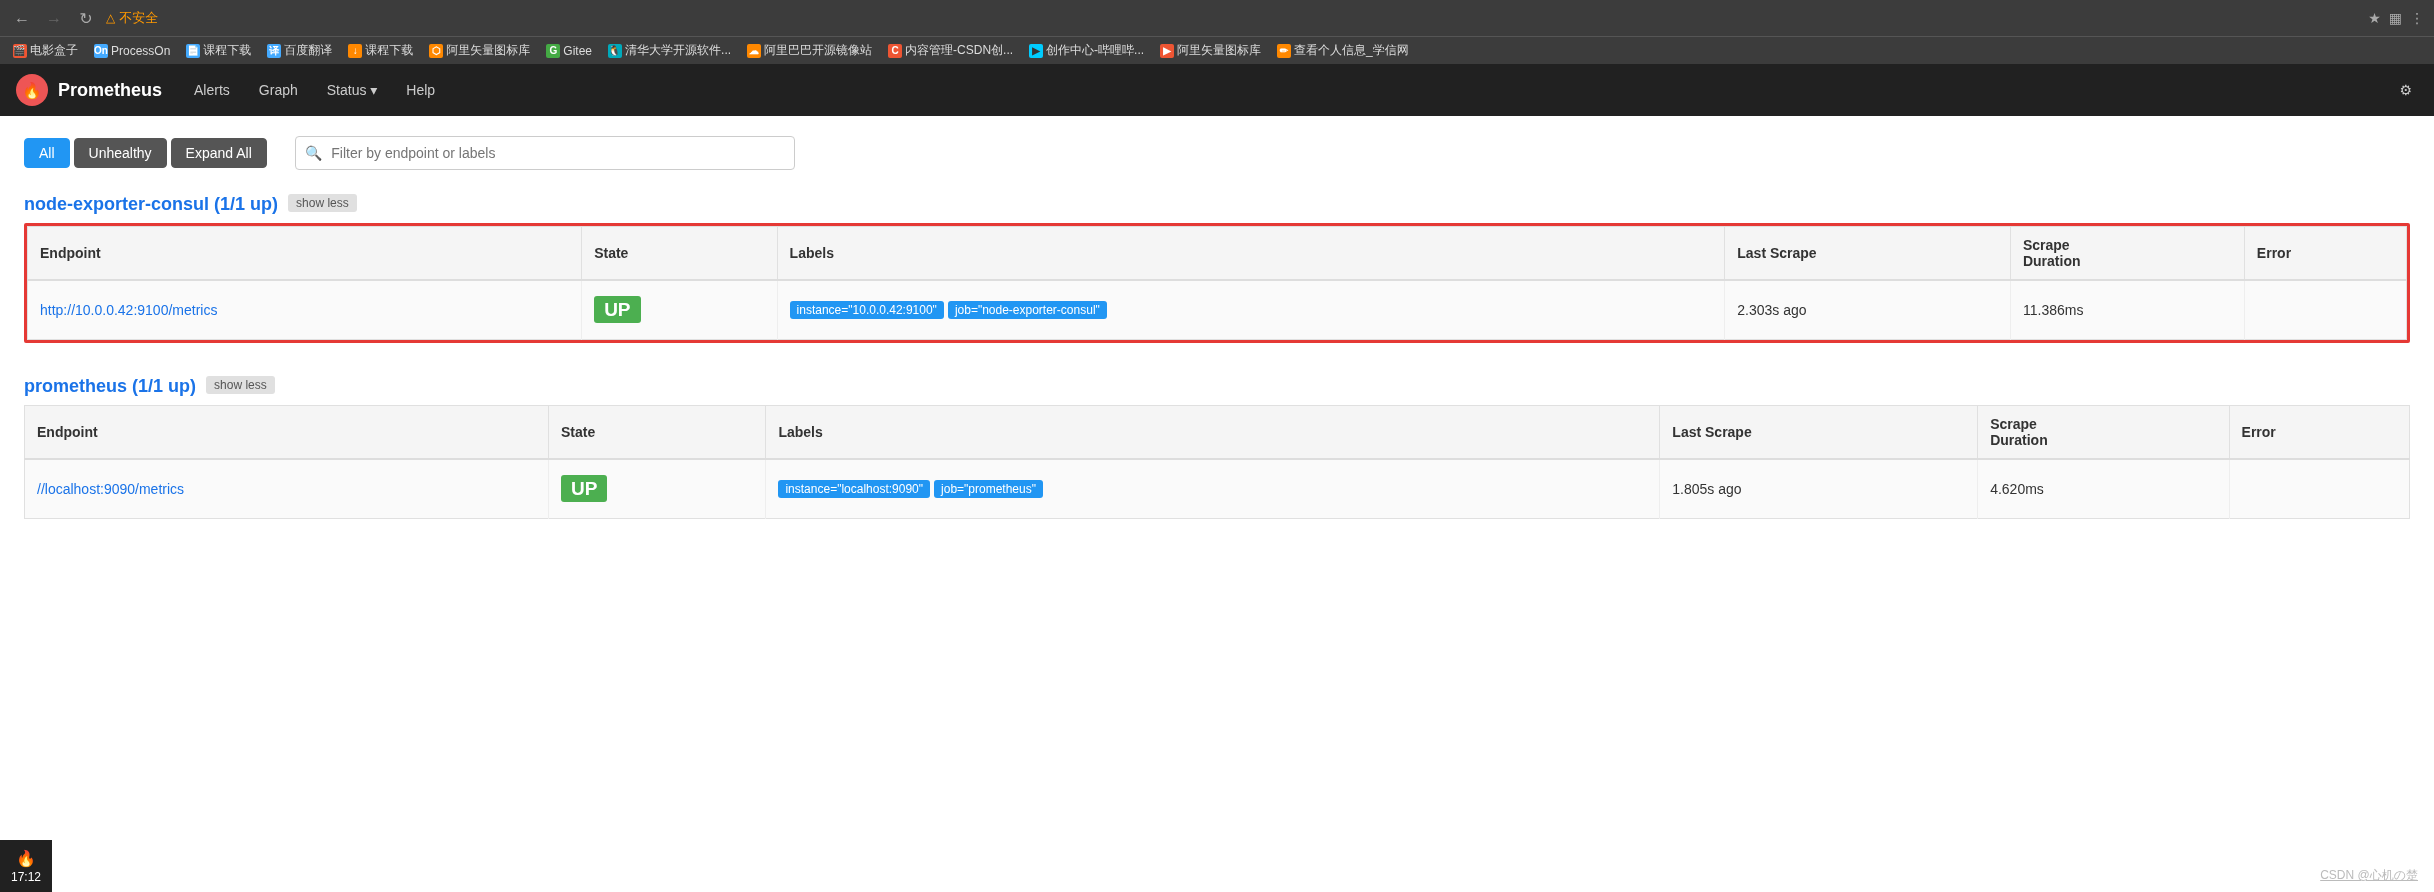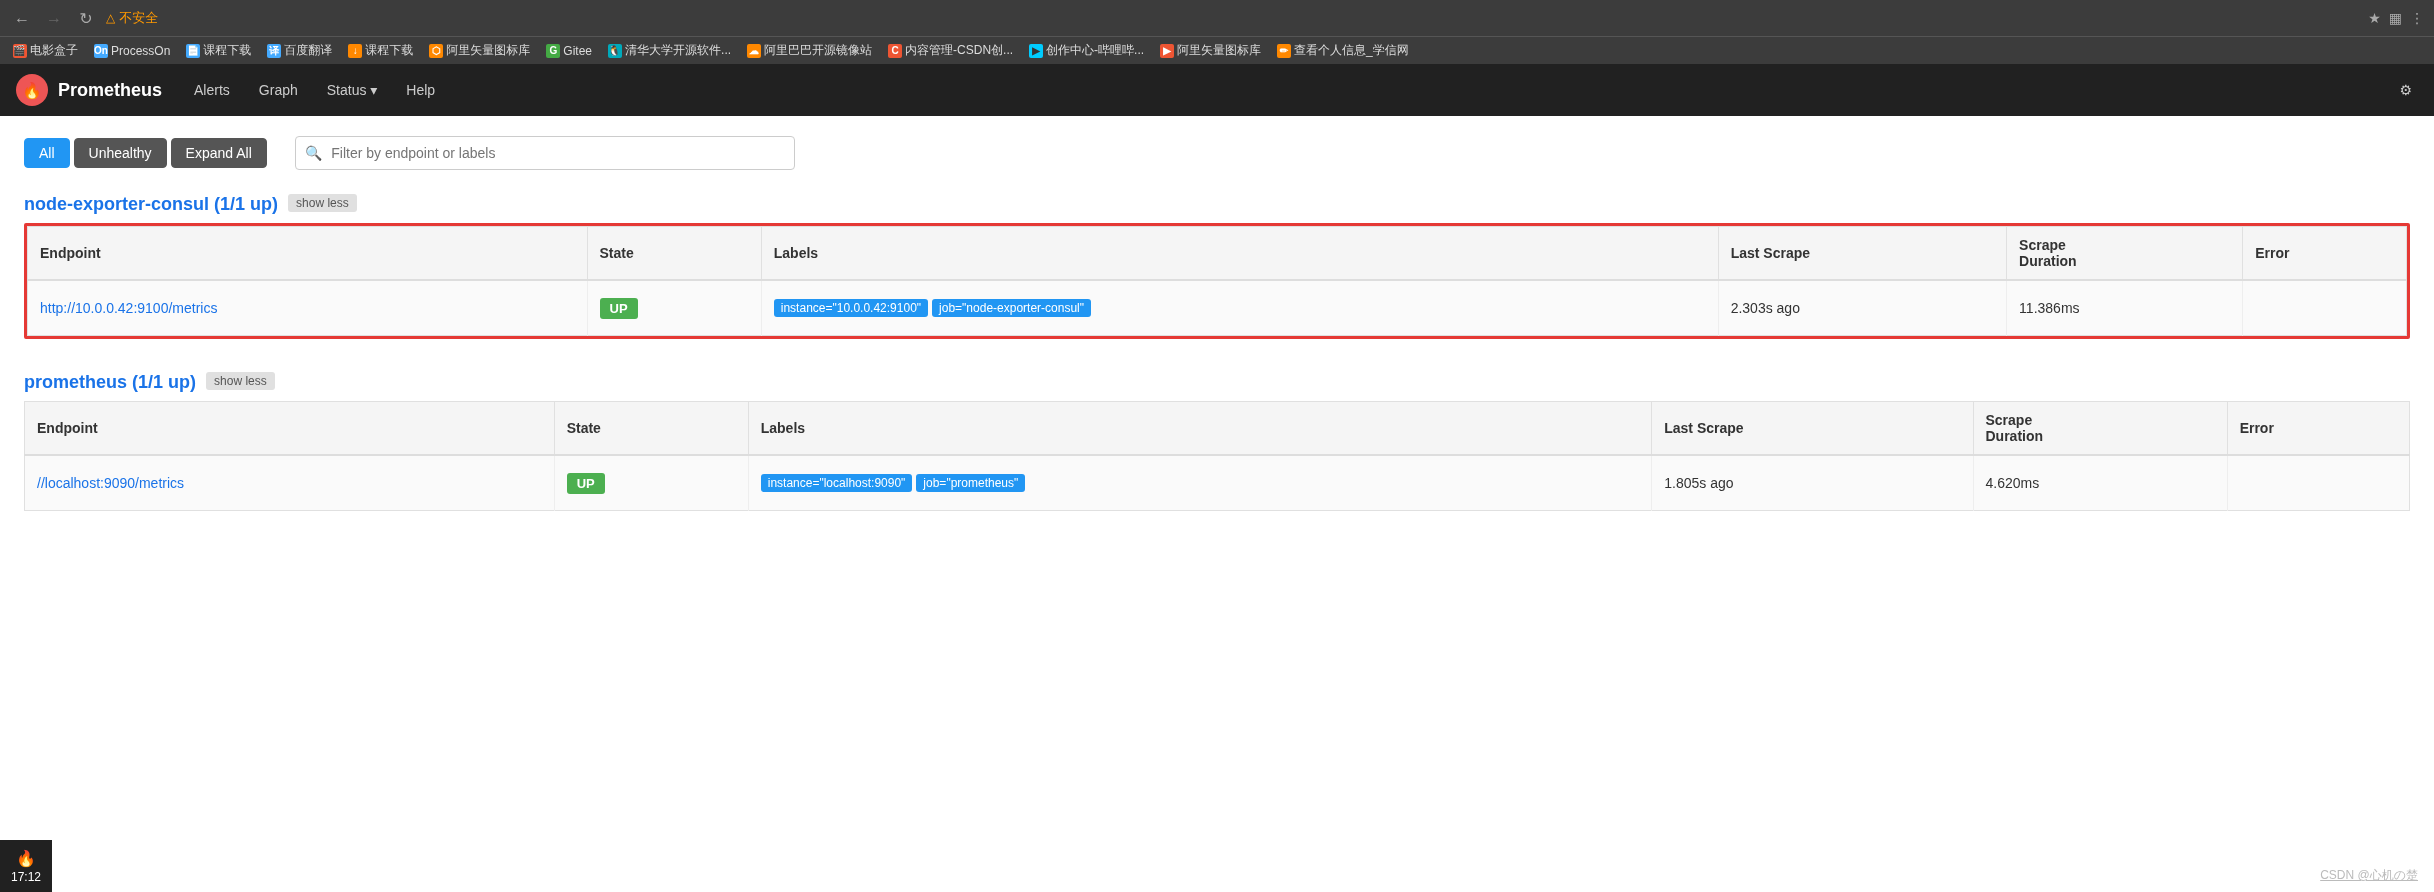--- a/index.html
+++ b/index.html
@@ -232,21 +232,21 @@
       color: #1a73e8;
       text-decoration: none;
       font-size: 14px;
     }
 
     .badge-up {
       background: #4caf50;
       color: #fff;
       padding: 3px 10px;
       border-radius: 3px;
-      font-size: 13px;
+      font-size: 19px;
       font-weight: bold;
     }
     .label-badge {
       background: #2196f3;
       color: #fff;
       padding: 2px 7px;
       border-radius: 3px;
       font-size: 12px;
       margin-right: 4px;
       display: inline-block;

